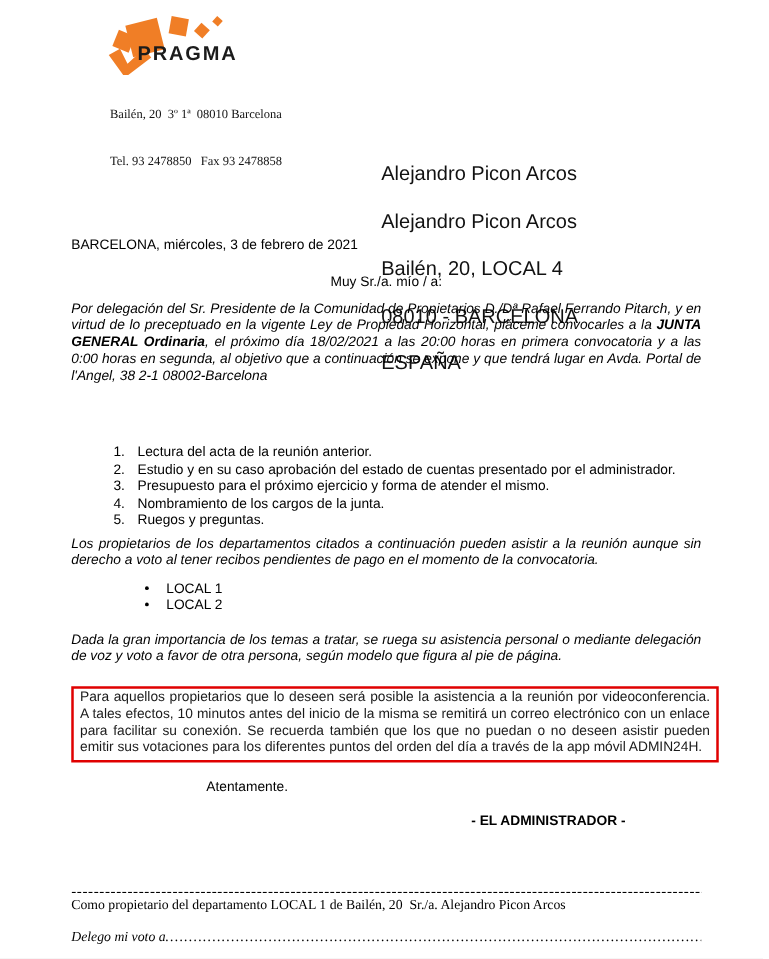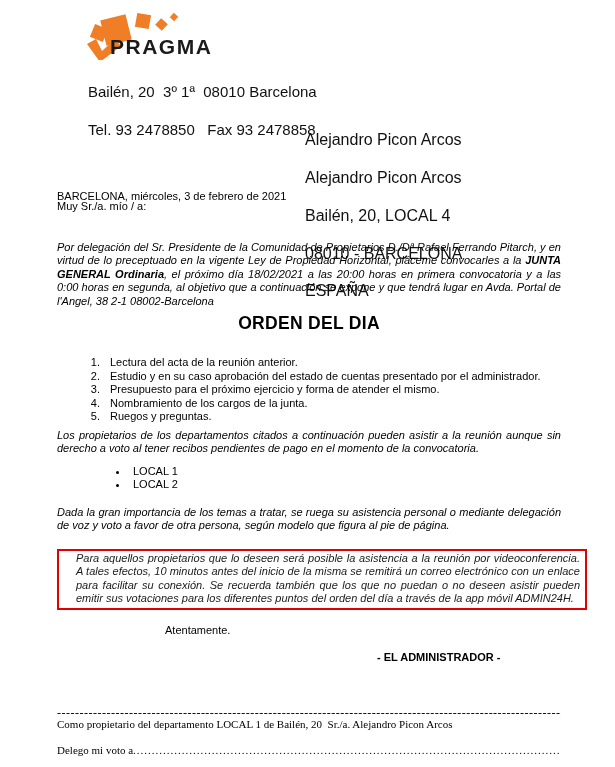--- a/index.html
+++ b/index.html
@@ -9,25 +9,25 @@
     background:#ffffff;
     font-family:"Liberation Sans","DejaVu Sans",sans-serif;
     font-size:11px;color:#000;
     margin:0 auto;overflow:hidden;
   }
   .abs{position:absolute;}
   
   .logo-svg{position:absolute;left:86px;top:8px;width:100px;height:52px;}
   .wordmark{
     position:absolute;left:110px;top:35px;
-    font-size:21px;font-weight:bold;color:#1b1b1b;letter-spacing:1.5px;
+    font-size:16px;font-weight:bold;color:#1b1b1b;letter-spacing:1.5px;
   }
   .addr{
     position:absolute;left:88px;top:61px;
-    font-size:15px;line-height:12.6px;color:#111;white-space:pre;
+    font-size:10px;line-height:12.6px;color:#111;white-space:pre;font-family:Liberation Serif, serif;
   }
   .addr .indent{padding-left:9px;}
   
   .recipient{
     position:absolute;left:305px;top:109px;
     font-size:16px;line-height:12.6px;color:#111;white-space:pre;
   }
   
   .blk{position:absolute;left:57px;width:504px;}
   .just{text-align:justify;line-height:13.4px;font-style:italic;}
@@ -38,34 +38,34 @@
   ol.agenda{
     margin:0;padding-left:46px;line-height:13.6px;list-style-type:decimal;
   }
   ol.agenda li{padding-left:7px;}
   ul.locals{
     margin:0;padding-left:72px;line-height:13.3px;list-style-type:disc;
   }
   ul.locals li{padding-left:4px;}
   .notice{
     border:2px solid #e00000;
-    padding:1px 5px 3px 17px;
-    font-style:italic;color:#1a1a1a;
+    padding:1px 5px 3px 5px;
+    color:#1a1a1a;
     text-align:justify;line-height:13.3px;
   }
   .closing{left:165px;}
   .signature{left:377px;font-weight:bold;}
   
   .serif{font-family:"Liberation Serif","DejaVu Serif",serif;font-size:11px;color:#000;}
   .sep{
     white-space:nowrap;overflow:hidden;height:14px;
     font-family:"Liberation Serif","DejaVu Serif",serif;font-size:12px;letter-spacing:0.5px;
   }
   .owner-line{white-space:pre;}
-  .delego{display:flex;align-items:center;}
+  .delego{display:flex;align-items:center;font-style:italic;}
   .dots{flex:1;white-space:nowrap;overflow:hidden;letter-spacing:1px;}
 </style>
 </head>
 <body>
 
 <div class="page">
 
   <svg class="logo-svg" viewBox="0 0 100 52" xmlns="http://www.w3.org/2000/svg">
     <g fill="#f07e26">
       <rect x="6" y="18" width="14" height="14" transform="rotate(22 13 25)"></rect>
@@ -85,25 +85,24 @@
 
   <div class="recipient">
     <div>Alejandro Picon Arcos</div>
     <div>Alejandro Picon Arcos</div>
     <div>Bailén, 20, LOCAL 4</div>
     <div>08010 - BARCELONA</div>
     <div>ESPAÑA</div>
   </div>
 
   <div class="blk" style="top:190px;">BARCELONA, miércoles, 3 de febrero de 2021</div>
-  <div class="blk" style="top:200px;">Muy Sr./a. mío / a:</div>
+  <div class="blk" style="top:220px;text-align:center;">Muy Sr./a. mío / a:</div>
 
   <p class="blk just" style="top:241px;margin:0;"><span>Por delegación del Sr. Presidente de la Comunidad de Propietarios D./Dª  Rafael Ferrando Pitarch, y en virtud de lo preceptuado en la vigente Ley de Propiedad Horizontal, pláceme convocarles a la </span><span class="bold">JUNTA GENERAL Ordinaria</span><span>, el próximo día 18/02/2021 a las 20:00 horas en primera convocatoria y a las 0:00 horas en segunda, al objetivo que a continuación se expone y que tendrá lugar en Avda. Portal de l'Angel, 38 2-1 08002-Barcelona</span></p>
 
-  <div class="blk heading" style="top:313px;">ORDEN DEL DIA</div>
 
   <ol class="blk agenda" style="top:356px;">
     <li>Lectura del acta de la reunión anterior.</li>
     <li>Estudio y en su caso aprobación del estado de cuentas presentado por el administrador.</li>
     <li>Presupuesto para el próximo ejercicio y forma de atender el mismo.</li>
     <li>Nombramiento de los cargos de la junta.</li>
     <li>Ruegos y preguntas.</li>
   </ol>
 
   <p class="blk just" style="top:429px;margin:0;">Los propietarios de los departamentos citados a continuación pueden asistir a la reunión aunque sin derecho a voto al tener recibos pendientes de pago en el momento de la convocatoria.</p>

